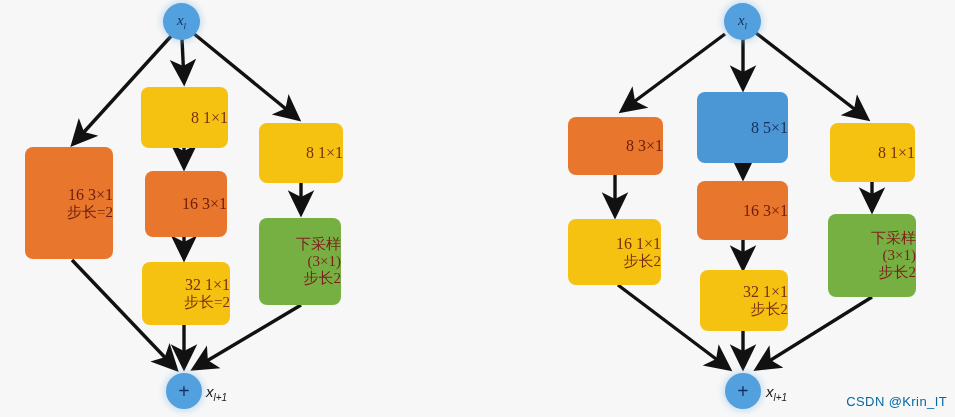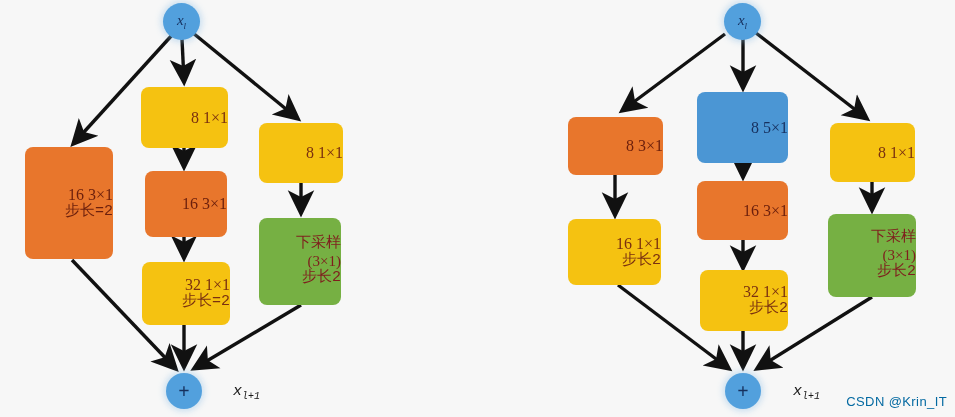--- a/index.html
+++ b/index.html
@@ -61,33 +61,32 @@
   .circle .lbl { font-style: italic; font-size: 15px; font-family: Liberation Serif, serif; }
   .circle .plus { font-style: normal; font-size: 20px; font-weight: 700; color:#16305e;}
 
   .sidelabel {
     position: absolute;
     font-style: italic;
     font-size: 15px;
     color: #1a1a1a;
     z-index: 4;
     white-space: nowrap;
-    font-family: Liberation Mono, monospace;
-    margin-left: 27px;
+    font-family: Liberation Sans, sans-serif;
   }
   .watermark {
     position: absolute;
     right: 8px; bottom: 8px;
     color: #0369a1;
     font-size: 13px;
     font-family: "Liberation Sans", sans-serif;
     letter-spacing: 0.4px;
     z-index: 5;
   }
-  .cjk { font-family: Liberation Mono, monospace; }
+  .cjk { font-family: Liberation Serif, serif; }
 </style>
 </head>
 <body>
 
 <div id="canvas">
 
   <svg class="edges" viewBox="0 0 955 417">
     <defs>
       <marker id="ah" markerWidth="9" markerHeight="9" refX="6.4" refY="4.5" orient="auto" markerUnits="strokeWidth">
         <path d="M0,0.6 L8,4.5 L0,8.4 L2,4.5 Z" fill="#111111"></path>

